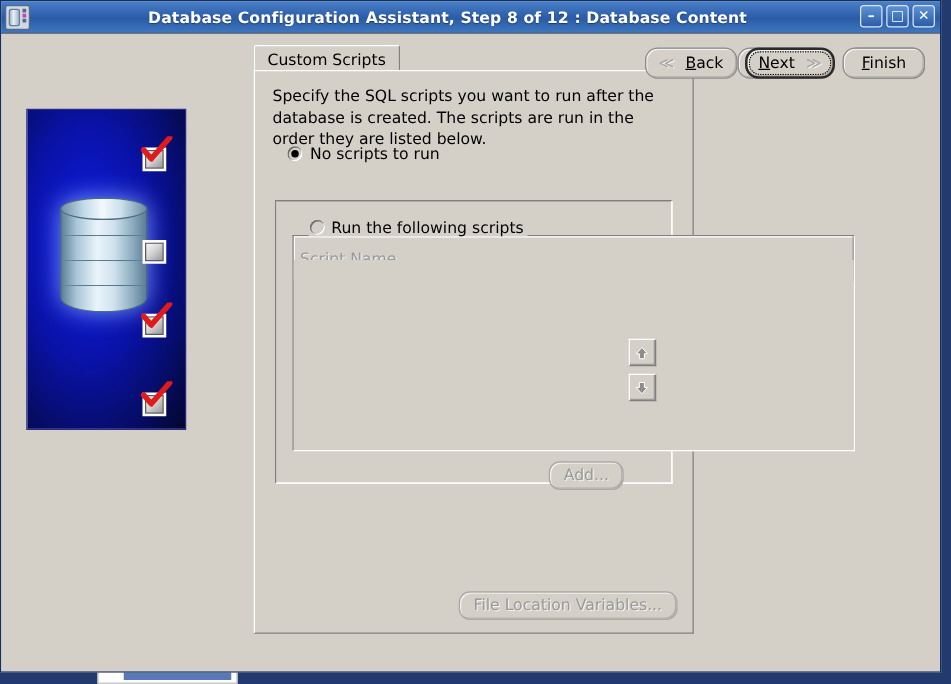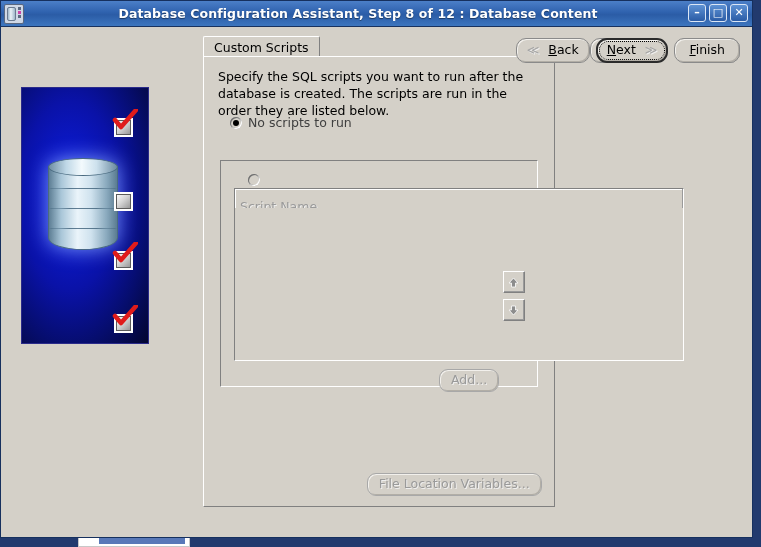--- a/index.html
+++ b/index.html
@@ -318,21 +318,21 @@
     position: absolute;
     left: 3px;
     top: 3px;
     width: 6px;
     height: 6px;
     border-radius: 50%;
     background: #000000;
   }
   .radio-label {
     font-size: 12.5px;
-    color: #404040;
+    color: #000000;
   }
 
   
   #scripts-group {
     position: absolute;
     left: 16px;
     top: 103px;
     right: 16px;
     height: 227px;
     border: 1px solid #ffffff;
@@ -598,20 +598,21 @@
           <div id="radio-no-scripts-row">
             <span class="radio-dot on"></span>
             <span class="radio-label">No scripts to run</span>
           </div>
 
           <div id="scripts-group">
             <div id="scripts-group-inner"></div>
 
             <div id="radio-run-scripts-row">
               <span class="radio-dot"></span>
+              <span class="radio-label">Run the following scripts</span>
             </div>
 
             <div id="script-table">
               <div id="script-table-head">
                 <span id="script-name-col">Script Name</span>
               </div>
               <div id="script-table-body"></div>
             </div>
 
             <div id="order-buttons">

